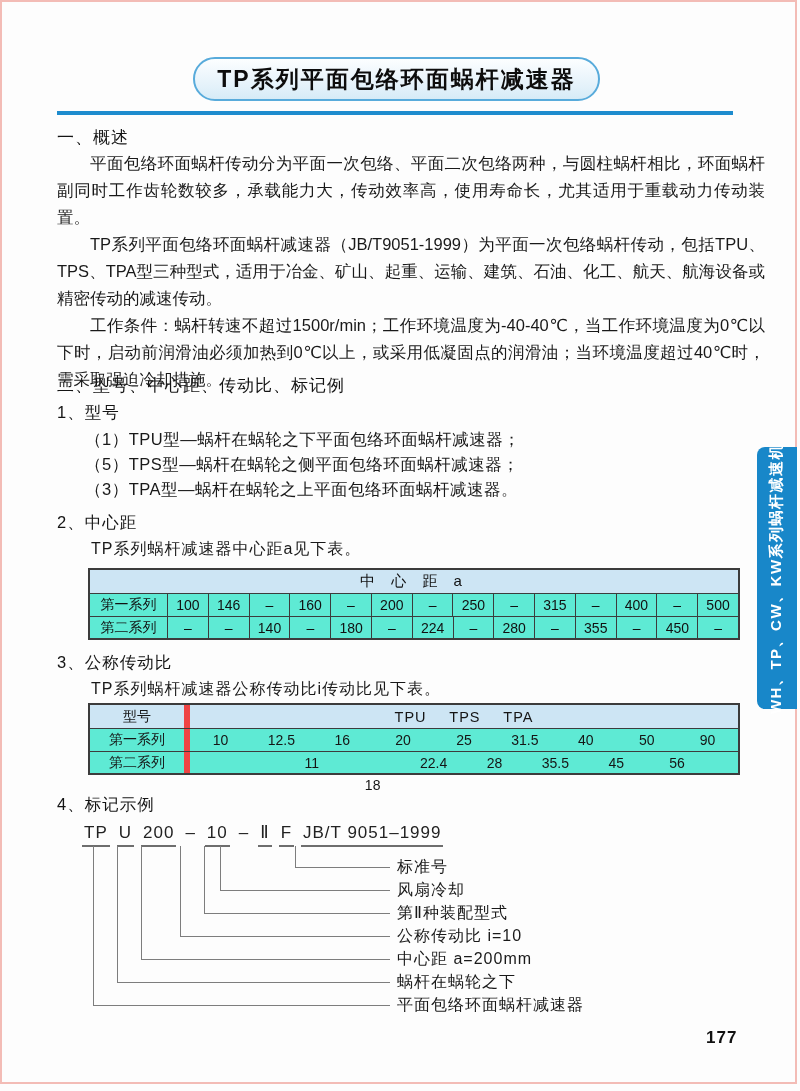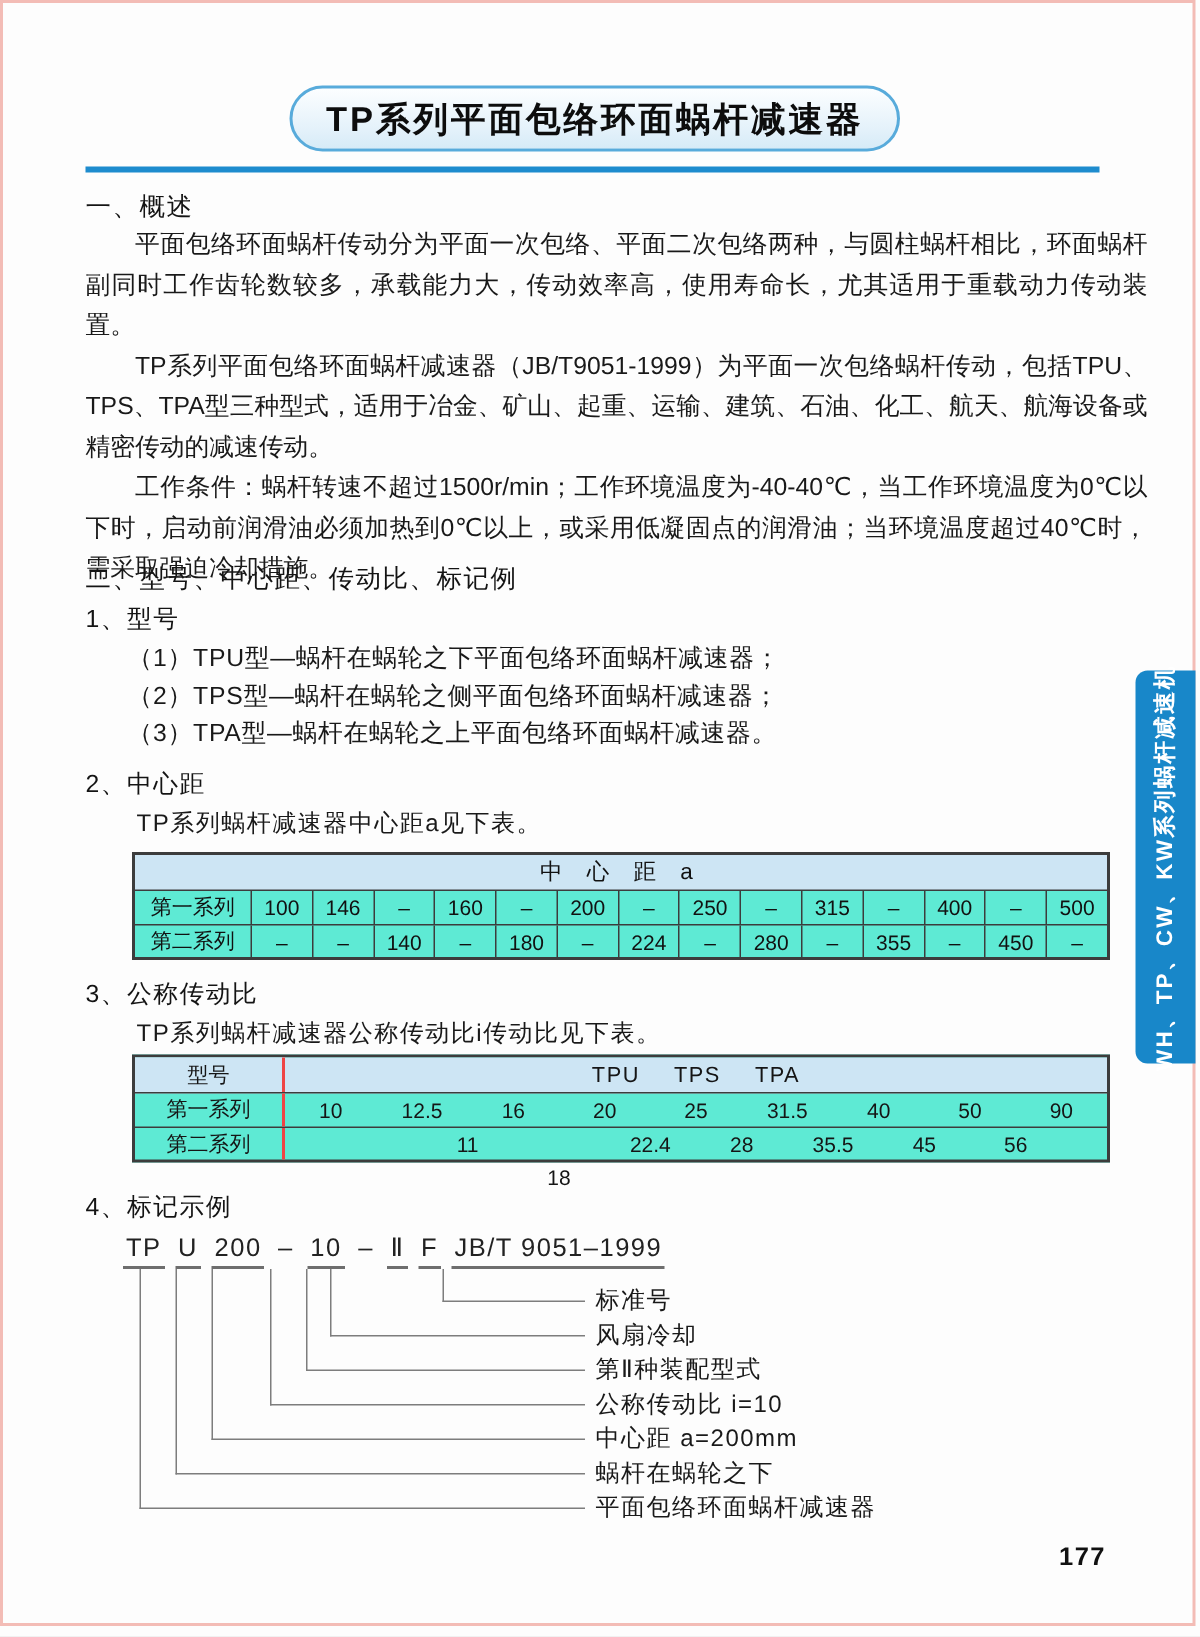--- a/index.html
+++ b/index.html
@@ -40,33 +40,33 @@
   .model-items div { height:25px; line-height:25px; letter-spacing:0.5px; }
 
   
   .tbl { position:absolute; left:88px; width:652px; border:2px solid #3c3c3c; background:#5eead4; }
   .tbl-title {
     height:24px; background:#cde5f4; border-bottom:1px solid #3c3c3c;
     display:flex; align-items:center; justify-content:center;
     font-size:15px; letter-spacing:6px; color:#111;
   }
   .t-row { display:flex; height:22px; }
-  .t-row + .t-row { border-top:1px solid #3c3c3c; }
+  .t-row + .t-row { border-top:1px solid #3c3c3c;justify-content:flex-end; }
   .t-cell-label {
     width:78px; flex:0 0 78px; border-right:1px solid #3c3c3c;
     display:flex; align-items:center; justify-content:center;
     font-size:14px; color:#111;
   }
   .t-cell-val {
     flex:1; display:flex; align-items:center; justify-content:center;
     font-size:14px; color:#111; border-left:1px solid #3c3c3c;
   }
   .t-cell-val.first { border-left:none; }
 
-  .t2-label { width:100px; flex:0 0 100px; border-right:2px solid #ef4444;
+  .t2-label { width:100px; flex:0 0 100px; border-right:6px solid #ef4444;
     display:flex; align-items:center; justify-content:center; font-size:14px; }
   .t2-span-header { flex:1; display:flex; align-items:center; justify-content:center;
     font-size:14.5px; word-spacing:18px; letter-spacing:1px; }
   .t2-vals { flex:1; display:flex; }
   .t2-vals .v { flex:1; display:flex; align-items:center; justify-content:center; font-size:14px; }
   .t2-vals.staggered { position:relative; }
   .t2-vals.staggered .v {
     position:absolute; top:0; height:100%; width:60px; margin-left:-30px;
     display:flex; align-items:center; justify-content:center;
   }
@@ -115,21 +115,21 @@
     <p>平面包络环面蜗杆传动分为平面一次包络、平面二次包络两种，与圆柱蜗杆相比，环面蜗杆副同时工作齿轮数较多，承载能力大，传动效率高，使用寿命长，尤其适用于重载动力传动装置。</p>
     <p>TP系列平面包络环面蜗杆减速器（JB/T9051-1999）为平面一次包络蜗杆传动，包括TPU、TPS、TPA型三种型式，适用于冶金、矿山、起重、运输、建筑、石油、化工、航天、航海设备或精密传动的减速传动。</p>
     <p>工作条件：蜗杆转速不超过1500r/min；工作环境温度为-40-40℃，当工作环境温度为0℃以下时，启动前润滑油必须加热到0℃以上，或采用低凝固点的润滑油；当环境温度超过40℃时，需采取强迫冷却措施。</p>
   </div>
 
   <div class="h-sec" style="top:374px;">二、型号、中心距、传动比、标记例</div>
   <div class="h-sub" style="top:402px;">1、型号</div>
 
   <div class="model-items">
     <div>（1）TPU型—蜗杆在蜗轮之下平面包络环面蜗杆减速器；</div>
-    <div>（2）TPS型—蜗杆在蜗轮之侧平面包络环面蜗杆减速器；</div>
+    <div>（5）TPS型—蜗杆在蜗轮之侧平面包络环面蜗杆减速器；</div>
     <div>（3）TPA型—蜗杆在蜗轮之上平面包络环面蜗杆减速器。</div>
   </div>
 
   <div class="h-sub" style="top:512px;">2、中心距</div>
   <div class="note-line" style="top:539px;">TP系列蜗杆减速器中心距a见下表。</div>
 
   <div class="tbl" style="top:568px;" id="tbl1">
     <div class="tbl-title">中 心 距 a</div>
   <div class="t-row">
         <div class="t-cell-label">第一系列</div>

